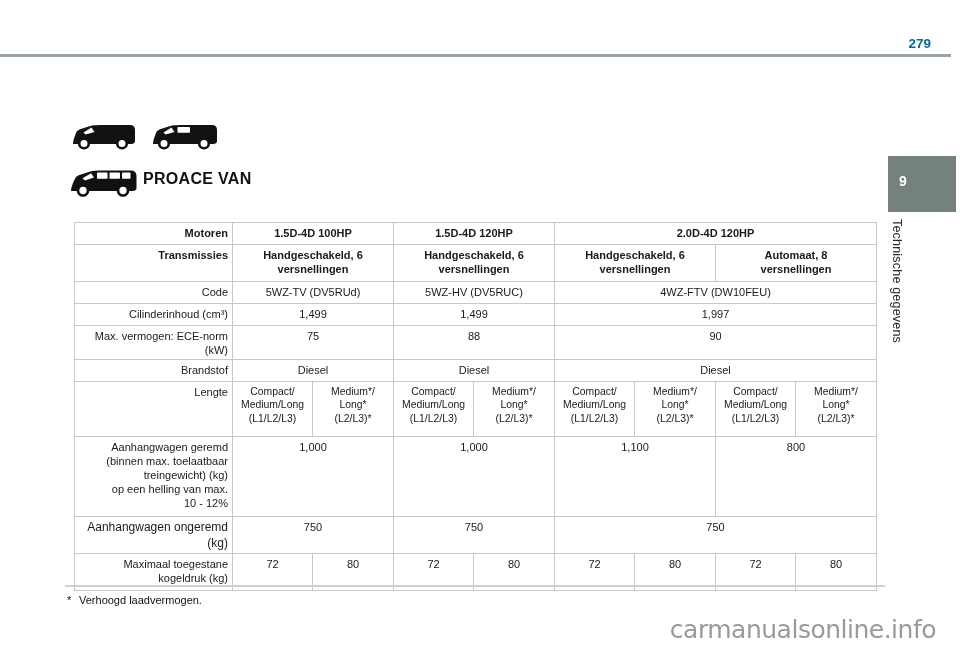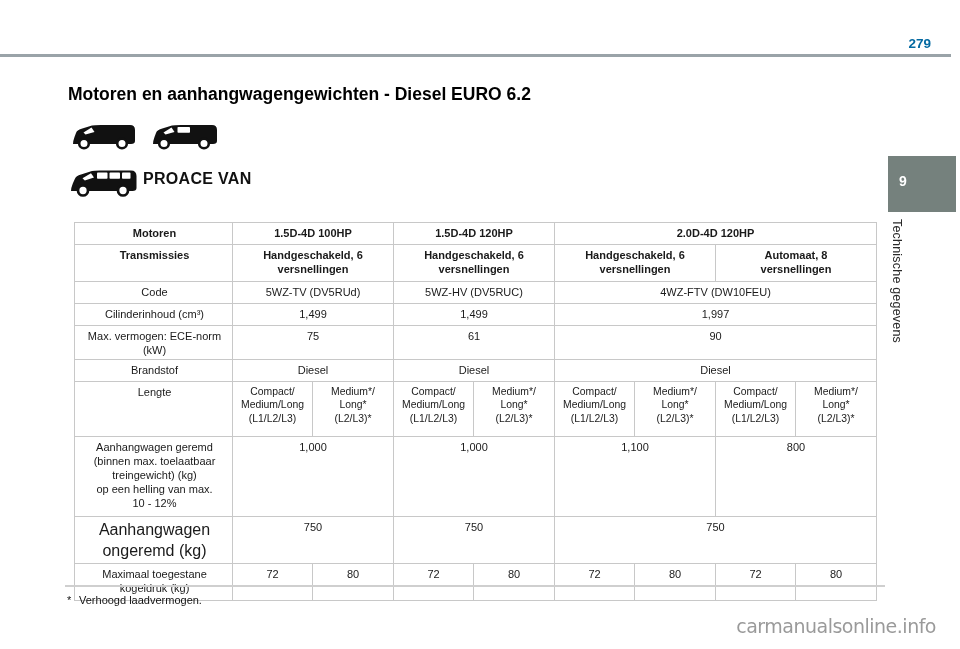--- a/index.html
+++ b/index.html
@@ -20,43 +20,42 @@
   .chapter-title{
     position:absolute;left:890px;top:219px;height:170px;
     writing-mode:vertical-rl;font-size:12.5px;color:#2a2a2a;letter-spacing:.2px;
   }
   table.tbl{
     position:absolute;left:74px;top:222px;width:802px;
     border-collapse:collapse;table-layout:fixed;
     font-size:11px;line-height:1.28;color:#1a1a1a;
   }
   .tbl td{border:1px solid #c8c8c8;vertical-align:top;padding:3px 4px 2px;white-space:pre-line;overflow:hidden;}
-  .tbl td.lbl{text-align:center;padding-left:6px;}
+  .tbl td.lbl{text-align:right;padding-left:6px;}
   .tbl td.c{text-align:center;}
   .tbl .b{font-weight:bold;}
   .tbl td.sm{font-size:10.4px;padding-left:1px;padding-right:1px;}
   tr.h22{height:22px;} tr.h37{height:37px;} tr.h30{height:30px;}
   tr.h55{height:55px;} tr.h80{height:80px;} tr.h21{height:21px;}
   .foot-rule{position:absolute;left:65px;top:585px;width:820px;height:2px;background:#cfcfcf;}
   .footnote{position:absolute;left:67px;top:594px;font-size:11px;color:#111;}
   .footnote .star{display:inline-block;width:12px;}
   .watermark{
-    position:absolute;right:24px;top:615px;font-size:19px;color:#9a9a9a;
+    position:absolute;right:24px;top:615px;font-size:25px;color:#9a9a9a;
     font-family:"DejaVu Sans",sans-serif;letter-spacing:-.5px;
   }
 </style>
 </head>
 <body>
 
 <div class="page">
 
   <div class="page-number">279</div>
   <div class="top-rule"></div>
 
-  <h1 class="title">Motoren en aanhangwagengewichten - Diesel EURO 6.2</h1>
 
   <div class="van van1">
     <svg width="64" height="28" viewBox="0 0 64 28">
       <path d="M1 22 Q1 19 2.5 15 L4 11 Q5 8 9.5 6.8 L20 3.5 Q22 3 29 3 L58 3 Q63 3 63 8 L63 19 Q63 22 59 22 Z" fill="#111"></path>
       <path d="M11.5 10.5 L19.5 5.6 L22.5 10 L13.5 12.6 Z" fill="#fff"></path>
       <circle cx="12" cy="21.5" r="4.8" fill="#fff" stroke="#111" stroke-width="2.6"></circle>
       <circle cx="50" cy="21.5" r="4.8" fill="#fff" stroke="#111" stroke-width="2.6"></circle>
     </svg>
   </div>
 
@@ -128,21 +127,21 @@
       <tr class="h22">
         <td class="lbl">Cilinderinhoud (cm³)</td>
         <td class="c" colspan="2">1,499</td>
         <td class="c" colspan="2">1,499</td>
         <td class="c" colspan="4">1,997</td>
       </tr>
       <tr class="h30">
         <td class="lbl">Max. vermogen: ECE-norm
 (kW)</td>
         <td class="c" colspan="2">75</td>
-        <td class="c" colspan="2">61</td>
+        <td class="c" colspan="2">88</td>
         <td class="c" colspan="4">90</td>
       </tr>
       <tr class="h22">
         <td class="lbl">Brandstof</td>
         <td class="c" colspan="2">Diesel</td>
         <td class="c" colspan="2">Diesel</td>
         <td class="c" colspan="4">Diesel</td>
       </tr>
       <tr class="h55">
         <td class="lbl">Lengte</td>
@@ -176,21 +175,21 @@
 (binnen max. toelaatbaar
 treingewicht) (kg)
 op een helling van max.
 10 - 12%</td>
         <td class="c" colspan="2">1,000</td>
         <td class="c" colspan="2">1,000</td>
         <td class="c" colspan="2">1,100</td>
         <td class="c" colspan="2">800</td>
       </tr>
       <tr class="h21">
-        <td class="lbl" style="font-size:16px">Aanhangwagen ongeremd (kg)</td>
+        <td class="lbl" style="font-size:12px">Aanhangwagen ongeremd (kg)</td>
         <td class="c" colspan="2">750</td>
         <td class="c" colspan="2">750</td>
         <td class="c" colspan="4">750</td>
       </tr>
       <tr class="h37">
         <td class="lbl">Maximaal toegestane
 kogeldruk (kg)</td>
         <td class="c">72</td>
         <td class="c">80</td>
         <td class="c">72</td>

